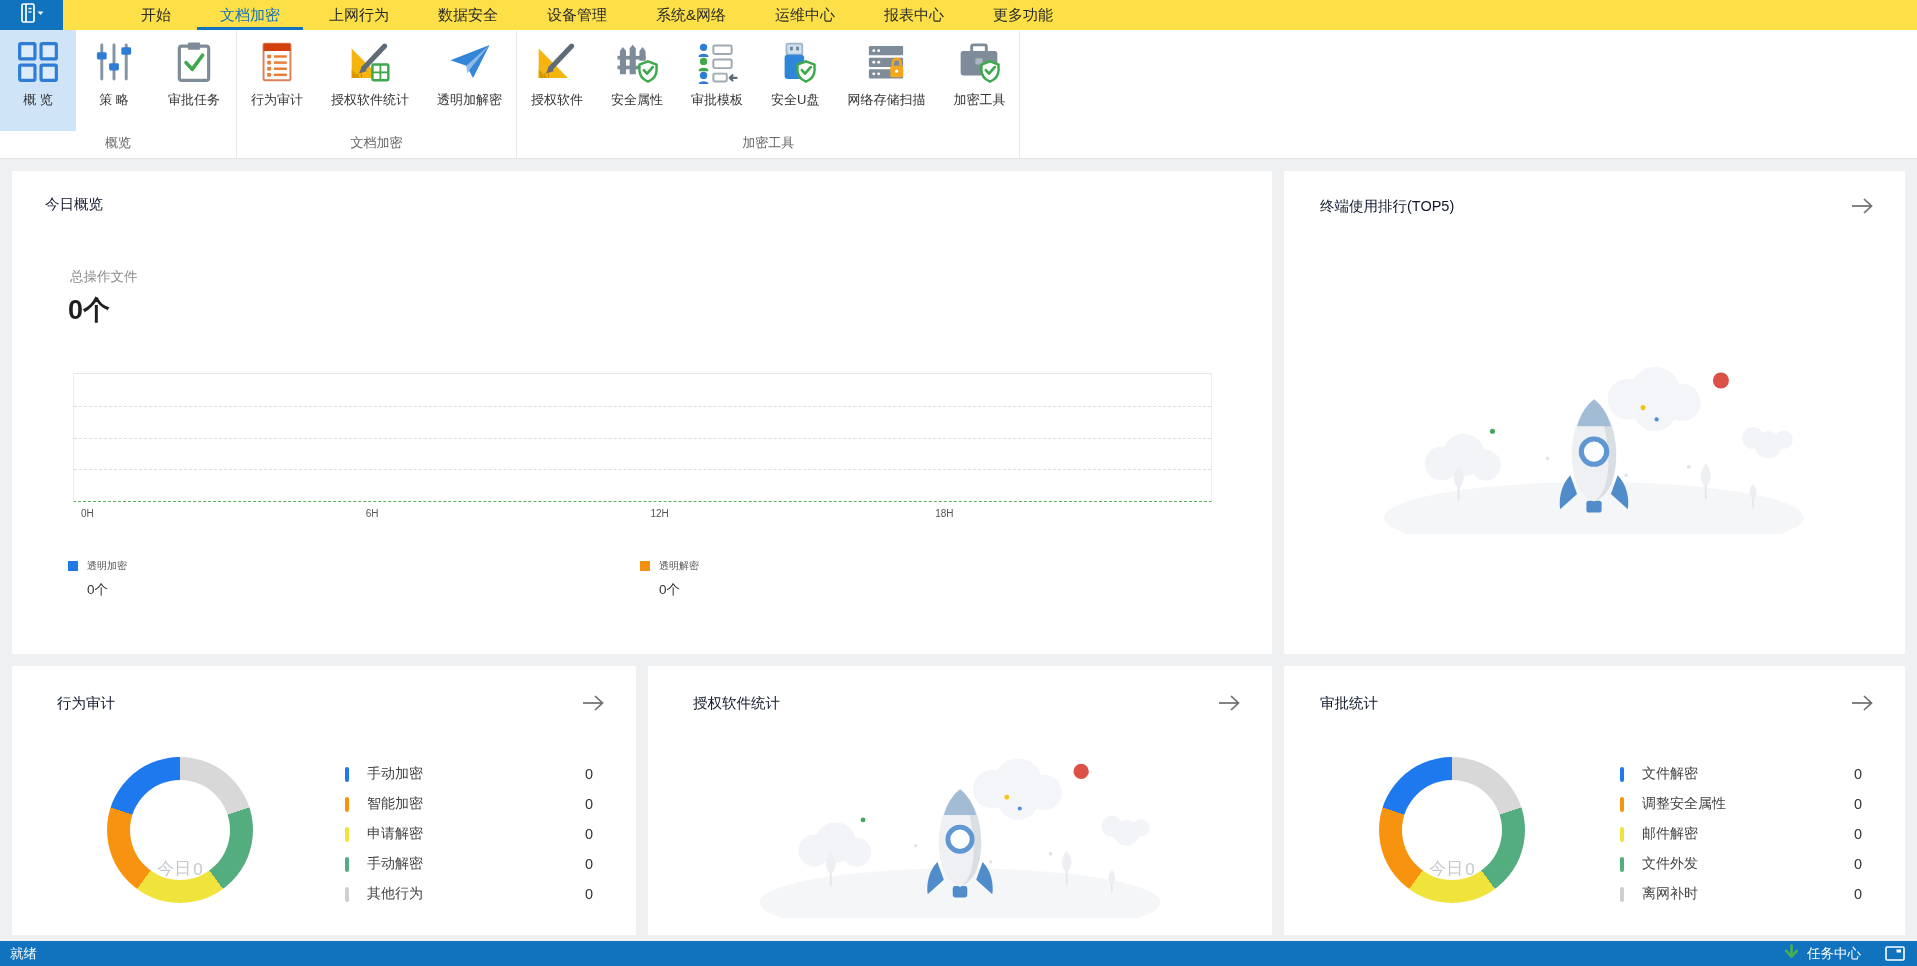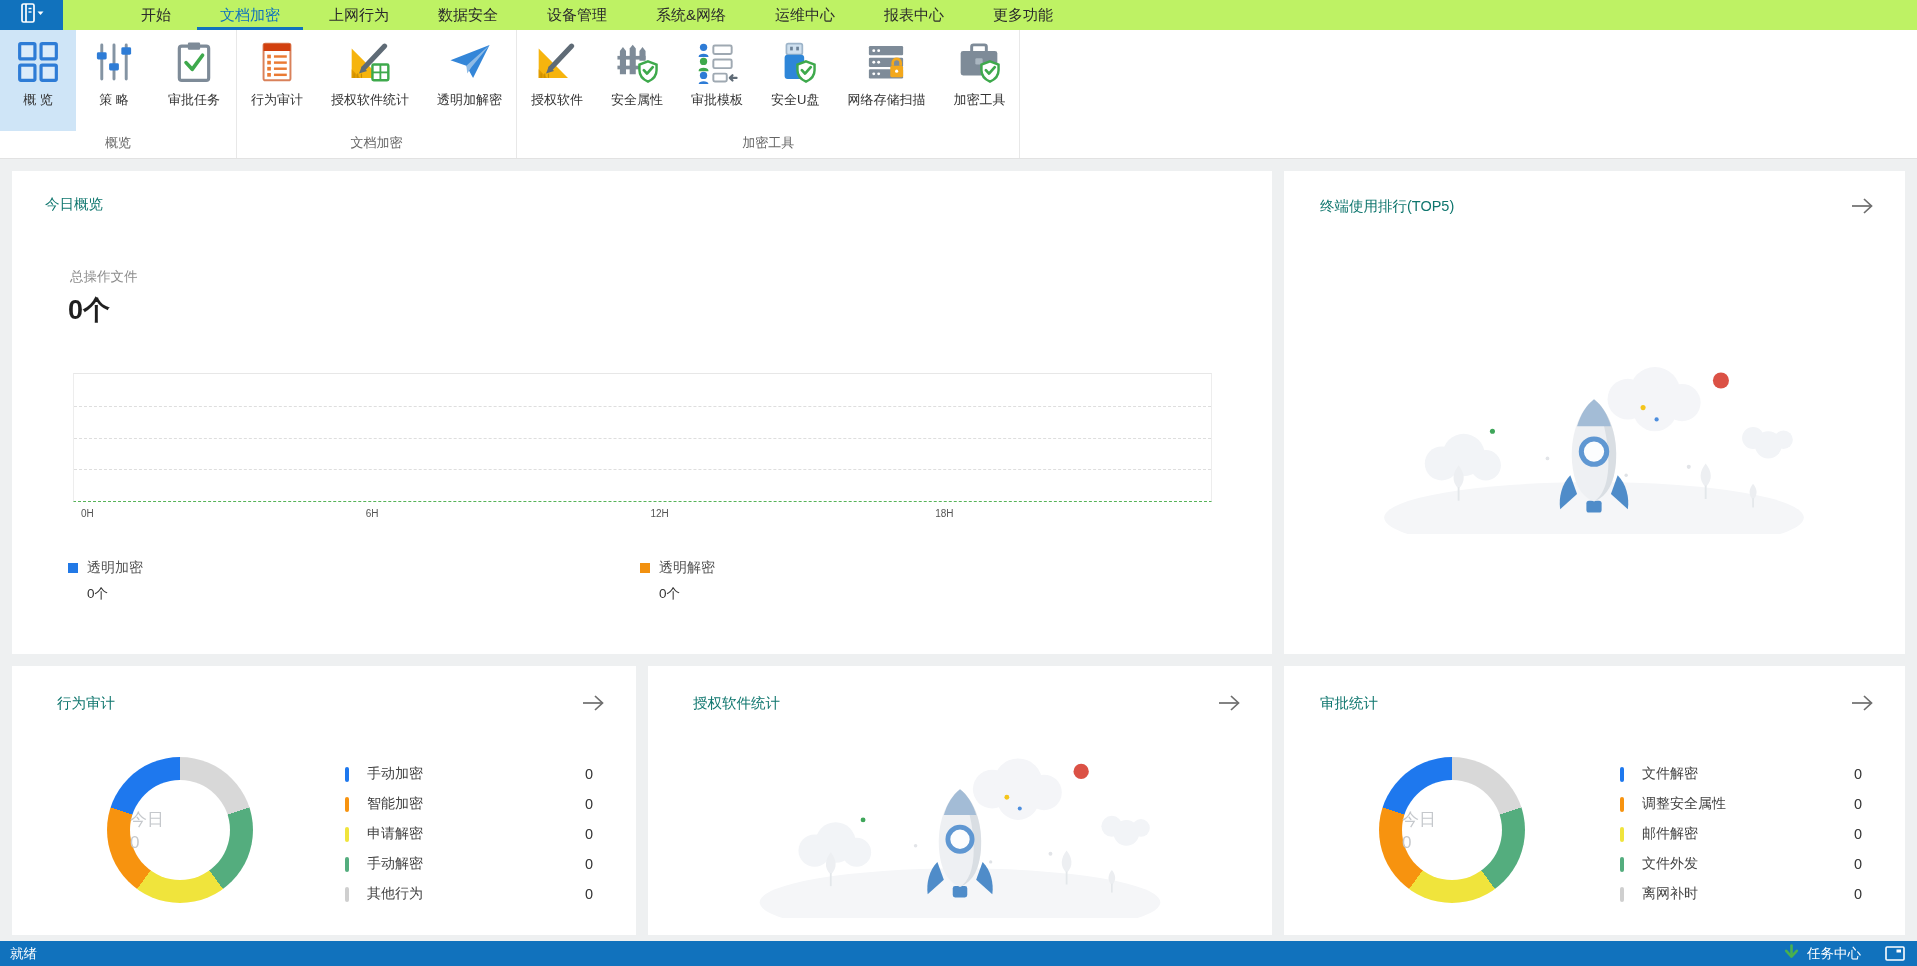--- a/index.html
+++ b/index.html
@@ -2,40 +2,40 @@
 <html><head>
 <meta charset="utf-8">
 <style>
   * { box-sizing: border-box; margin: 0; padding: 0; }
   html,body { width:1917px; height:966px; }
   body {
     position: relative; overflow: hidden; background:#eef0f1;
     font-family:"Liberation Sans","DejaVu Sans",sans-serif; color:#333;
   }
   
-  .menubar { position:absolute; top:0; left:0; right:0; height:30px; background:#bef264; display:flex; align-items:stretch; z-index:5; }
+  .menubar { position:absolute; top:0; left:0; right:0; height:30px; background:#fde047; display:flex; align-items:stretch; z-index:5; }
   .appbtn { width:63px; background:#1172bd; display:flex; align-items:center; justify-content:center; cursor:pointer; flex:0 0 auto; }
   .tabs { display:flex; margin-left:55px; gap:3px; }
   .tab { position:relative; padding:0 23px; display:flex; align-items:center; font-size:15px; color:#2b2b2b; cursor:pointer; white-space:nowrap; }
   .tab.active { color:#1172bd; }
   .tab.active::after { content:""; position:absolute; left:0; right:0; bottom:0; height:3px; background:#1172bd; }
   
   .ribbon { position:absolute; top:30px; left:0; right:0; height:129px; background:#fff; border-bottom:1px solid #e2e2e2; display:flex; }
   .rgroup { display:flex; flex-direction:column; border-right:1px solid #e8e8e8; flex:0 0 auto; }
   .ritems { display:flex; flex:1; }
   .ritem { display:flex; flex-direction:column; align-items:center; padding:10px 14px 0; gap:7px; cursor:pointer; }
   .rgroup:first-child .ritem { padding:10px 16px 0; }
   .ritem.selected { background:#cfe5f7; }
   .ritem .icon { width:44px; height:44px; display:flex; align-items:center; justify-content:center; }
   .ritem .ilabel { font-size:13px; color:#333; white-space:nowrap; }
   .glabel { height:27px; line-height:24px; text-align:center; font-size:13px; color:#666; }
   
   .card { position:absolute; background:#fff; }
   .card-head { position:absolute; top:24px; left:36px; right:30px; display:flex; align-items:center; justify-content:space-between; }
-  .card-title { font-size:14.5px; font-weight:normal; color:#0f766e; }
+  .card-title { font-size:14.5px; font-weight:normal; color:#0f172a; }
   .arrow { cursor:pointer; display:flex; }
   .c1 { left:12px; top:171px; width:1260px; height:483px; }
   .c2 { left:1284px; top:171px; width:621px; height:483px; }
   .c3 { left:12px;  top:666px; width:624px; height:269px; }
   .c4 { left:648px; top:666px; width:624px; height:269px; }
   .c5 { left:1284px; top:666px; width:621px; height:269px; }
   .c1 .card-head { left:33px; }
   .c3 .card-head, .c4 .card-head { left:45px; top:26px; }
   .c5 .card-head { top:26px; }
   
@@ -43,26 +43,26 @@
   .stat-value { position:absolute; left:56px; top:121px; font-size:27px; font-weight:bold; color:#1f1f1f; }
   .chart { position:absolute; left:61px; right:60px; top:202px; height:129px;
            border-top:1px solid #e7e7e7; border-left:1px solid #ededed; border-right:1px solid #ededed;
            border-bottom:1px dashed #56b358; }
   .gridline { position:absolute; left:0; right:0; border-top:1px dashed #dedede; }
   .xticks { position:absolute; left:61px; right:60px; top:337px; height:16px; }
   .xticks span { position:absolute; font-size:10px; color:#555; }
   .lg-item { position:absolute; top:388px; }
   .lg-row { display:flex; align-items:center; gap:9px; }
   .lg-sq { width:10px; height:10px; flex:0 0 auto; }
-  .lg-label { font-size:14px; color:#555; }
+  .lg-label { font-size:10px; color:#555; }
   .lg-val { margin:8px 0 0 19px; font-size:13.5px; color:#333; }
   
   .donut { position:absolute; left:95px; top:91px; width:146px; height:146px; border-radius:50%; }
   .donut-hole { position:absolute; left:23px; top:23px; width:100px; height:100px; border-radius:50%; background:#fff;
-                display:flex; flex-direction:column; align-items:flex-start; justify-content:center; gap:2px; }
+                display:flex; flex-direction:row; align-items:flex-end; justify-content:center; gap:2px; }
   .d-label, .d-value { font-size:17px; color:#c5c8cc; }
   .dlegend { position:absolute; left:333px; right:43px; top:97px; list-style:none; display:flex; flex-direction:column; gap:8px; }
   .c5 .dlegend { left:336px; }
   .dlegend li { display:flex; align-items:center; height:22px; }
   .d-mark { width:4px; height:15px; border-radius:2px; flex:0 0 auto; }
   .d-name { margin-left:18px; font-size:14px; color:#444; }
   .d-num { margin-left:auto; font-size:14.5px; color:#333; }
   
   .rocket-wrap { position:absolute; display:block; }
   .c2 .rocket-wrap { left:90px; top:183px; width:440px; height:180px; }

